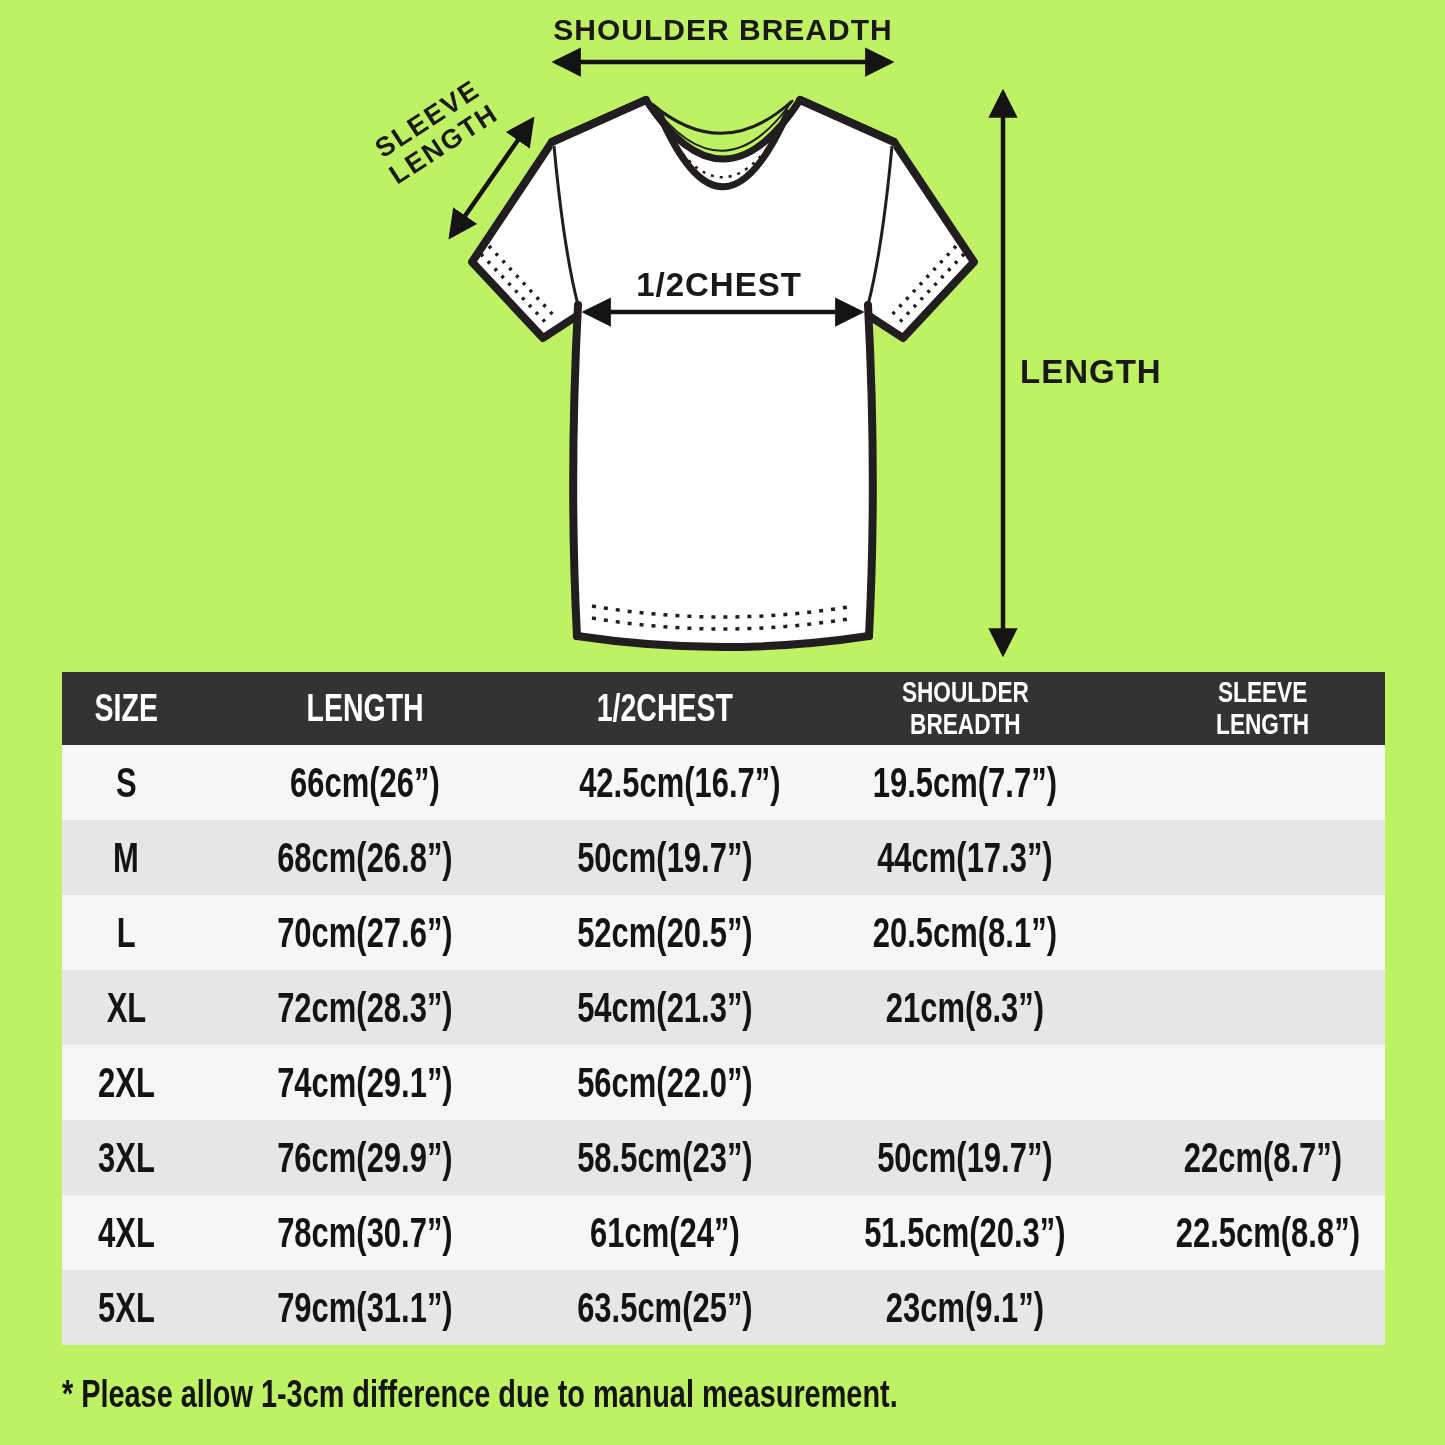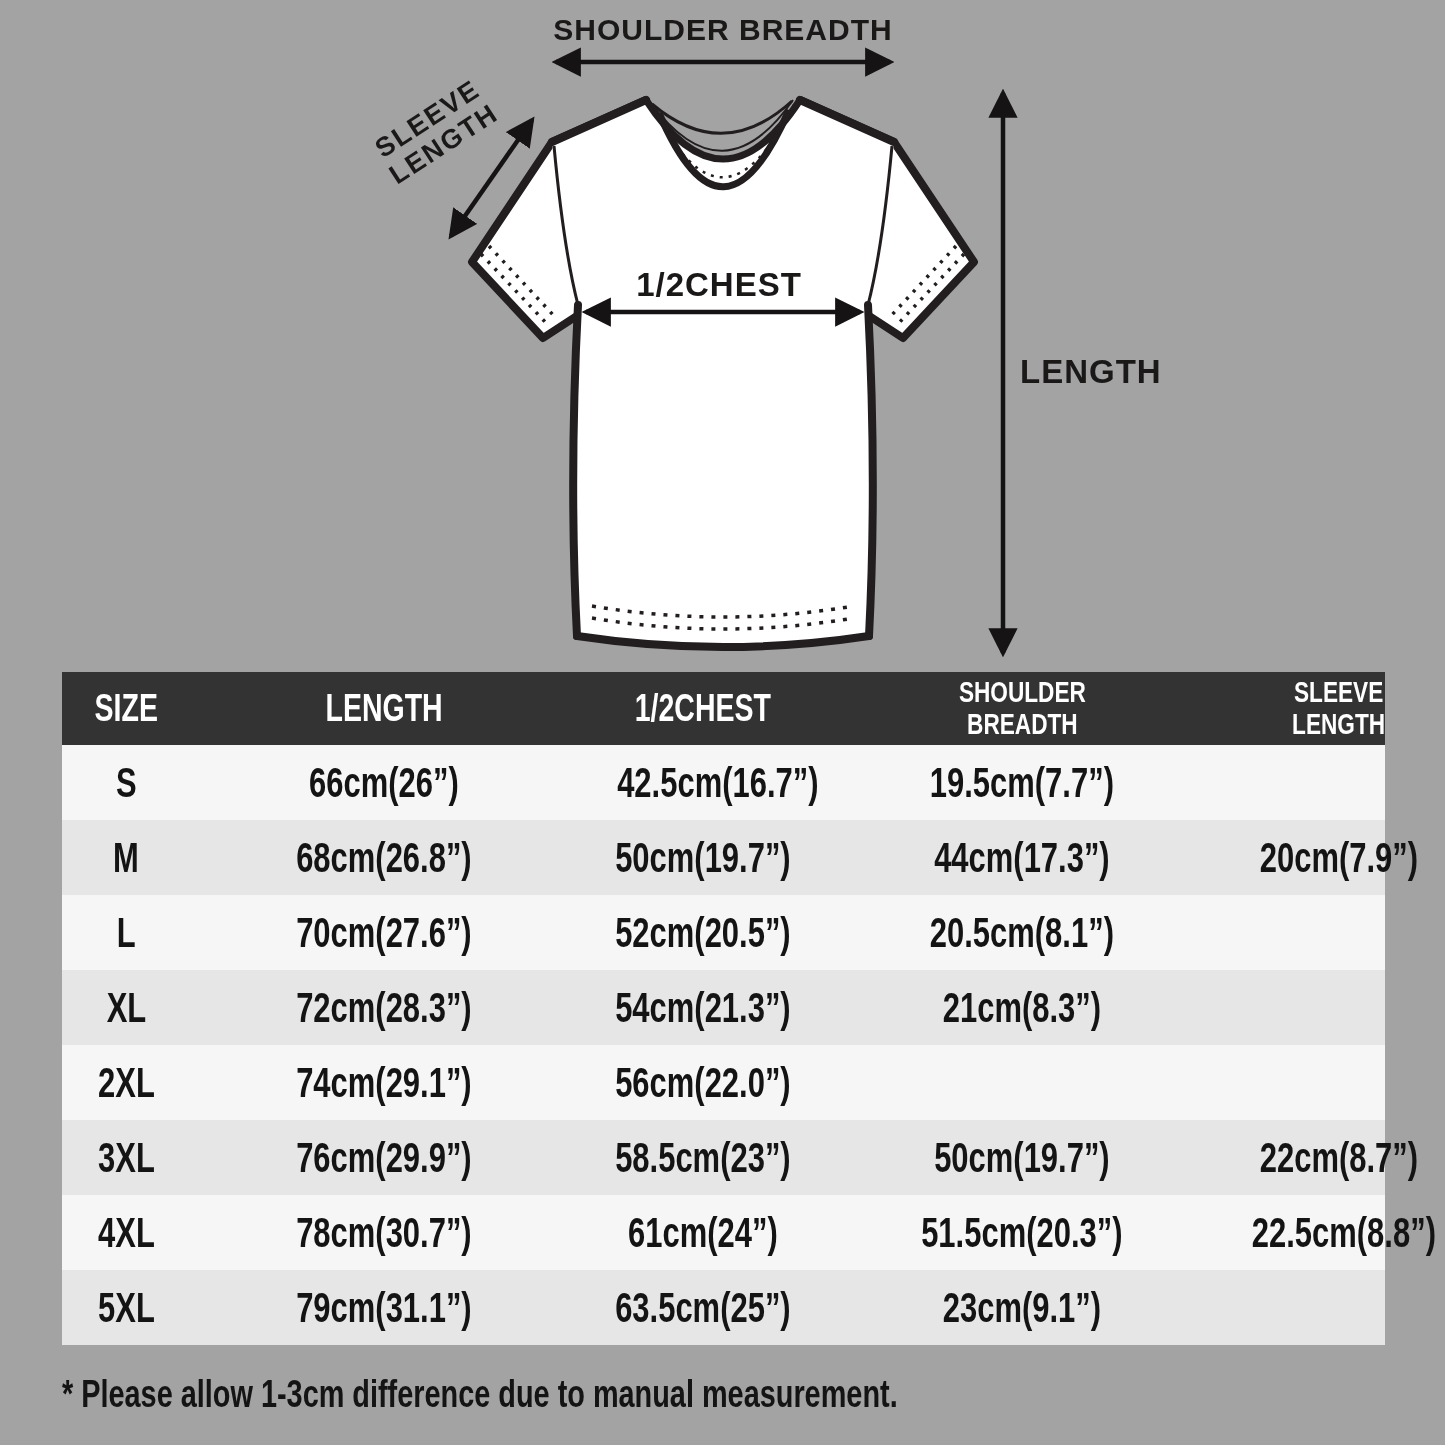--- a/index.html
+++ b/index.html
@@ -1,37 +1,37 @@
 <!DOCTYPE html>
 <html><head>
 <meta charset="utf-8">
 <style>
   html,body{margin:0;padding:0;background:#ffffff;}
   .canvas{
-    position:relative;width:1445px;height:1445px;background:#a3a3a3;overflow:hidden;
+    position:relative;width:1445px;height:1445px;background:#bef264;overflow:hidden;
     font-family:"Liberation Sans", sans-serif;color:#141414;
   }
   
   .diagram{position:absolute;left:0;top:0;width:1445px;height:672px;}
   .diagram svg{position:absolute;left:0;top:0;}
   .dlabel{
     position:absolute;font-weight:bold;color:#1b1818;letter-spacing:1px;white-space:nowrap;
   }
   .lbl-shoulder{left:723px;top:13px;transform:translateX(-50%);font-size:30px;}
   .lbl-sleeve{
     left:436px;top:132px;transform:translate(-50%,-50%) rotate(-33deg);
     font-size:27px;line-height:1.1;text-align:center;letter-spacing:2px;
   }
   .lbl-chest{left:719px;top:266px;transform:translateX(-50%);font-size:33px;}
   .lbl-length{left:1020px;top:353px;font-size:33px;}
   
   .size-table{position:absolute;left:62px;top:672px;width:1323px;}
   .thead,.trow{
     display:grid;grid-template-columns:128px 350px 250px 350px 245px;
-    align-items:center;text-align:center;gap:19px;
+    align-items:center;text-align:center;
   }
   .thead{height:73px;background:#333333;color:#ffffff;}
   .trow{height:75px;}
   .trow.light{background:#f6f6f6;}
   .trow.dark{background:#e6e6e6;}
   .cond{display:inline-block;transform:scaleX(0.72);transform-origin:50% 50%;white-space:nowrap;}
   .h-single{font-weight:bold;font-size:38px;transform:scaleX(0.75);}
   .h-double{font-weight:bold;font-size:29px;line-height:1.08;transform:scaleX(0.78);}
   .cell-text{font-weight:bold;font-size:43px;color:#141414;}
   
@@ -135,21 +135,20 @@
       <div><span class="cond cell-text">66cm(26”)</span></div>
       <div><span class="cond cell-text">42.5cm(16.7”)</span></div>
       <div><span class="cond cell-text">19.5cm(7.7”)</span></div>
     </div>
 
     <div class="trow dark">
       <div><span class="cond cell-text">M</span></div>
       <div><span class="cond cell-text">68cm(26.8”)</span></div>
       <div><span class="cond cell-text">50cm(19.7”)</span></div>
       <div><span class="cond cell-text">44cm(17.3”)</span></div>
-      <div><span class="cond cell-text">20cm(7.9”)</span></div>
     </div>
 
     <div class="trow light">
       <div><span class="cond cell-text">L</span></div>
       <div><span class="cond cell-text">70cm(27.6”)</span></div>
       <div><span class="cond cell-text">52cm(20.5”)</span></div>
       <div><span class="cond cell-text">20.5cm(8.1”)</span></div>
     </div>
 
     <div class="trow dark">

